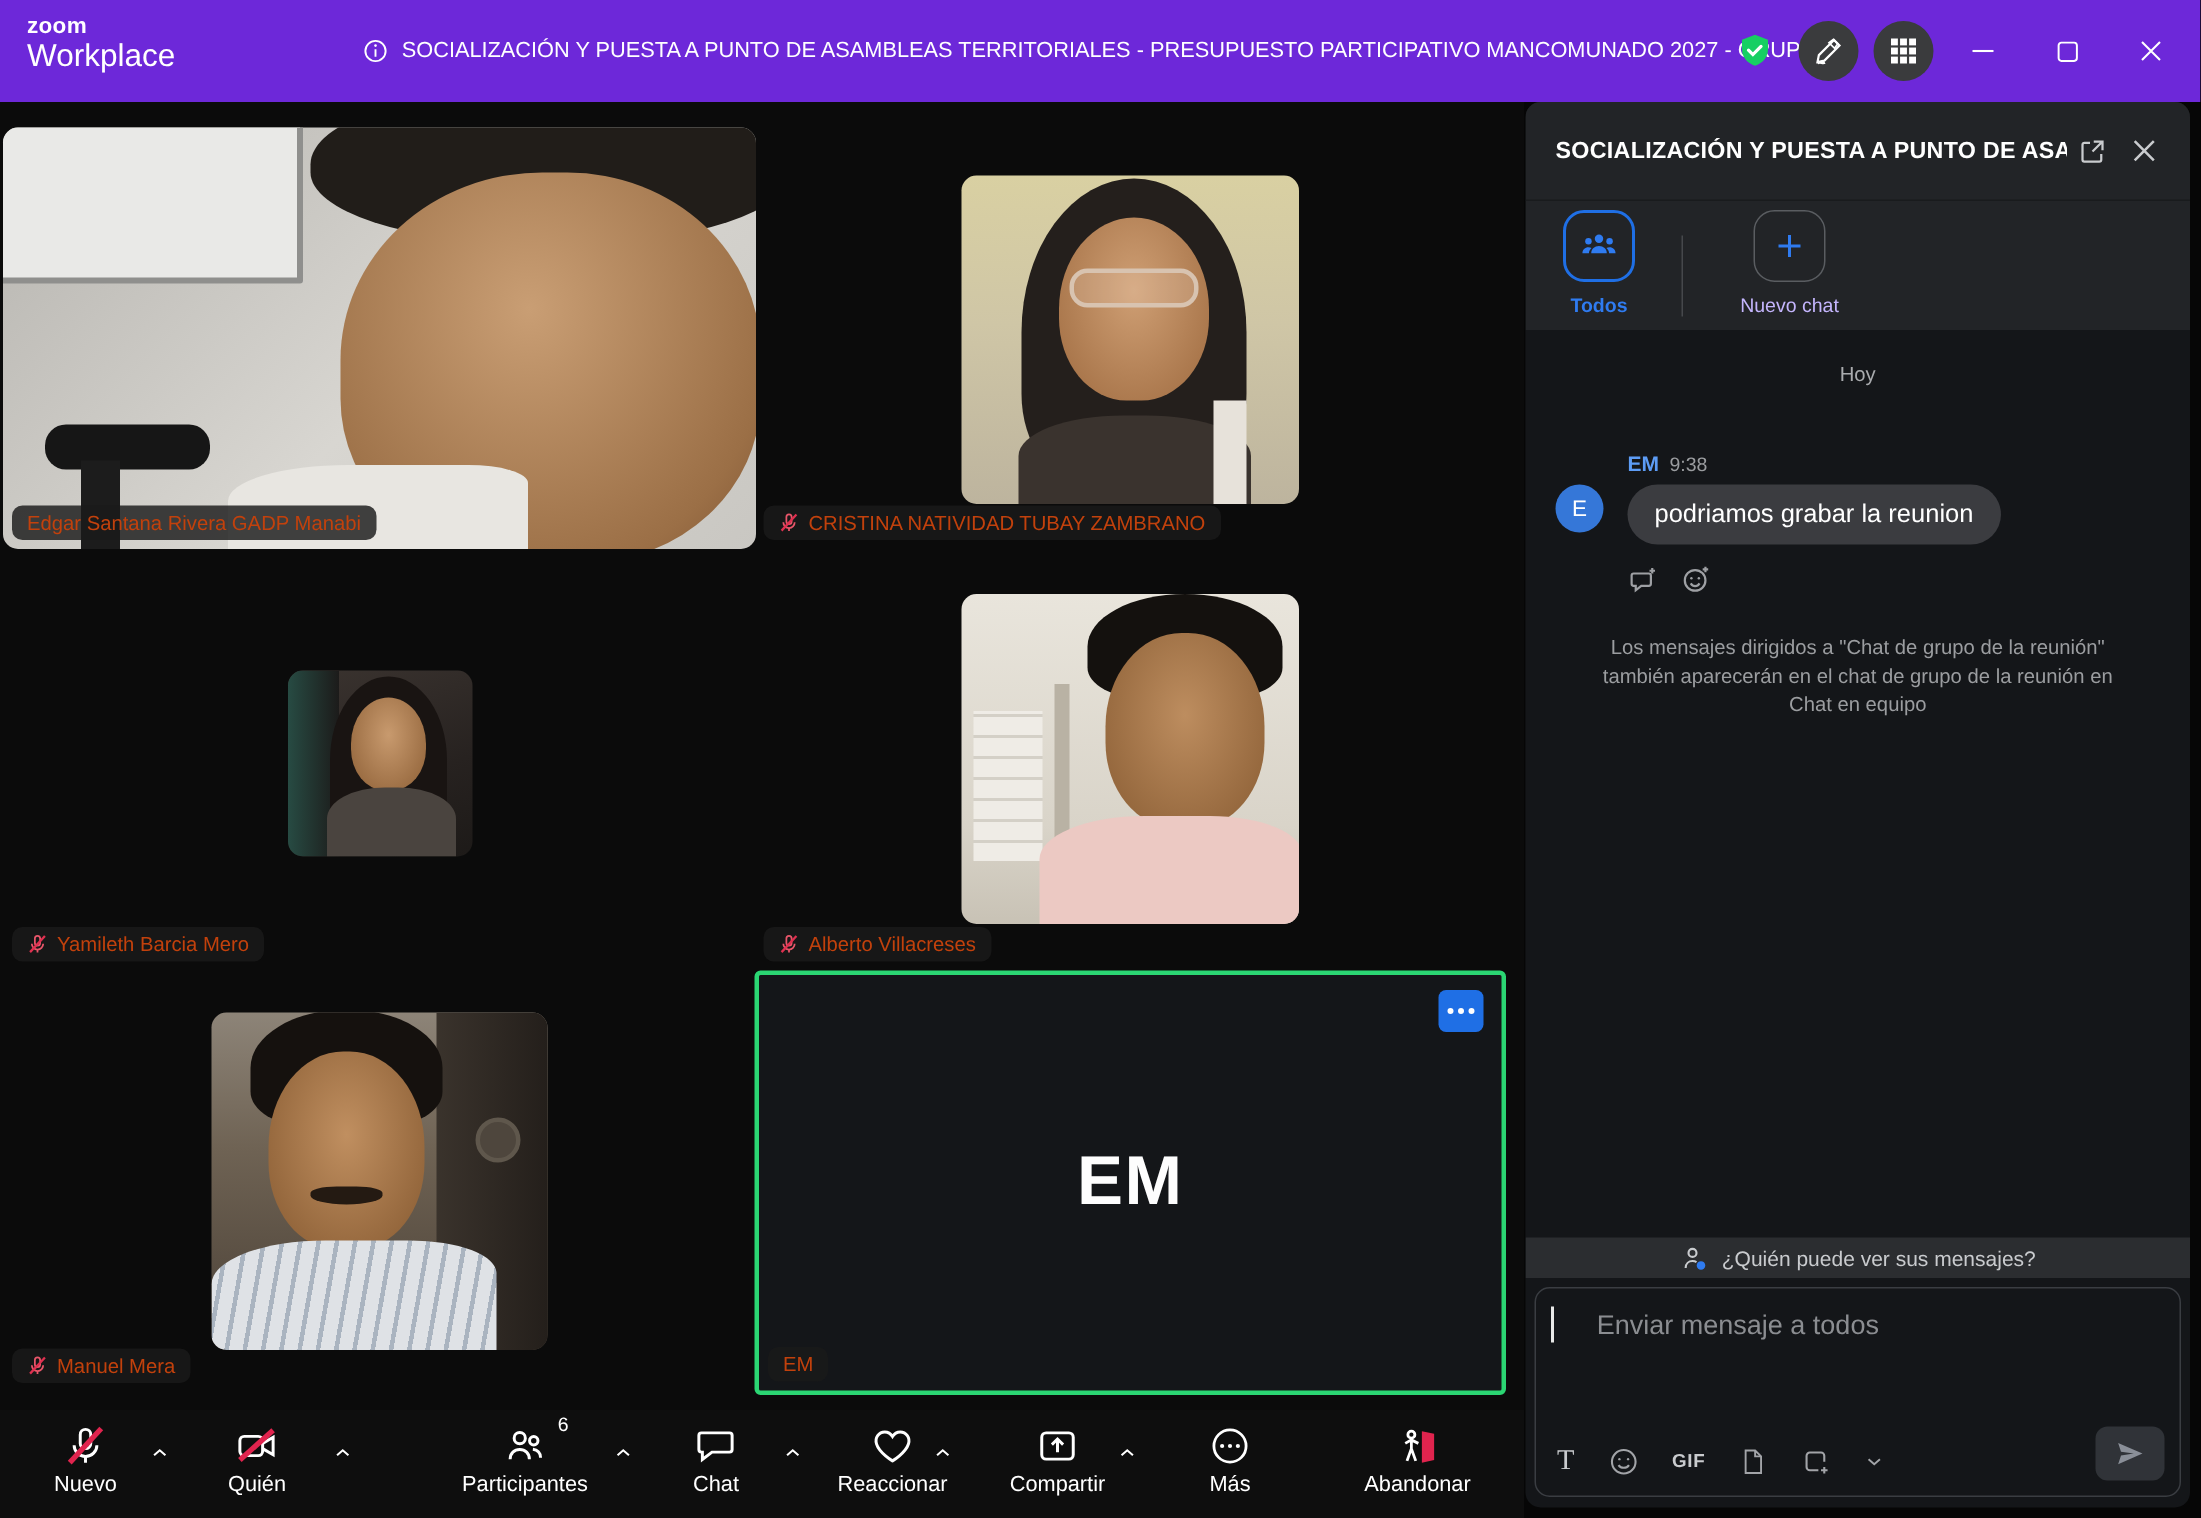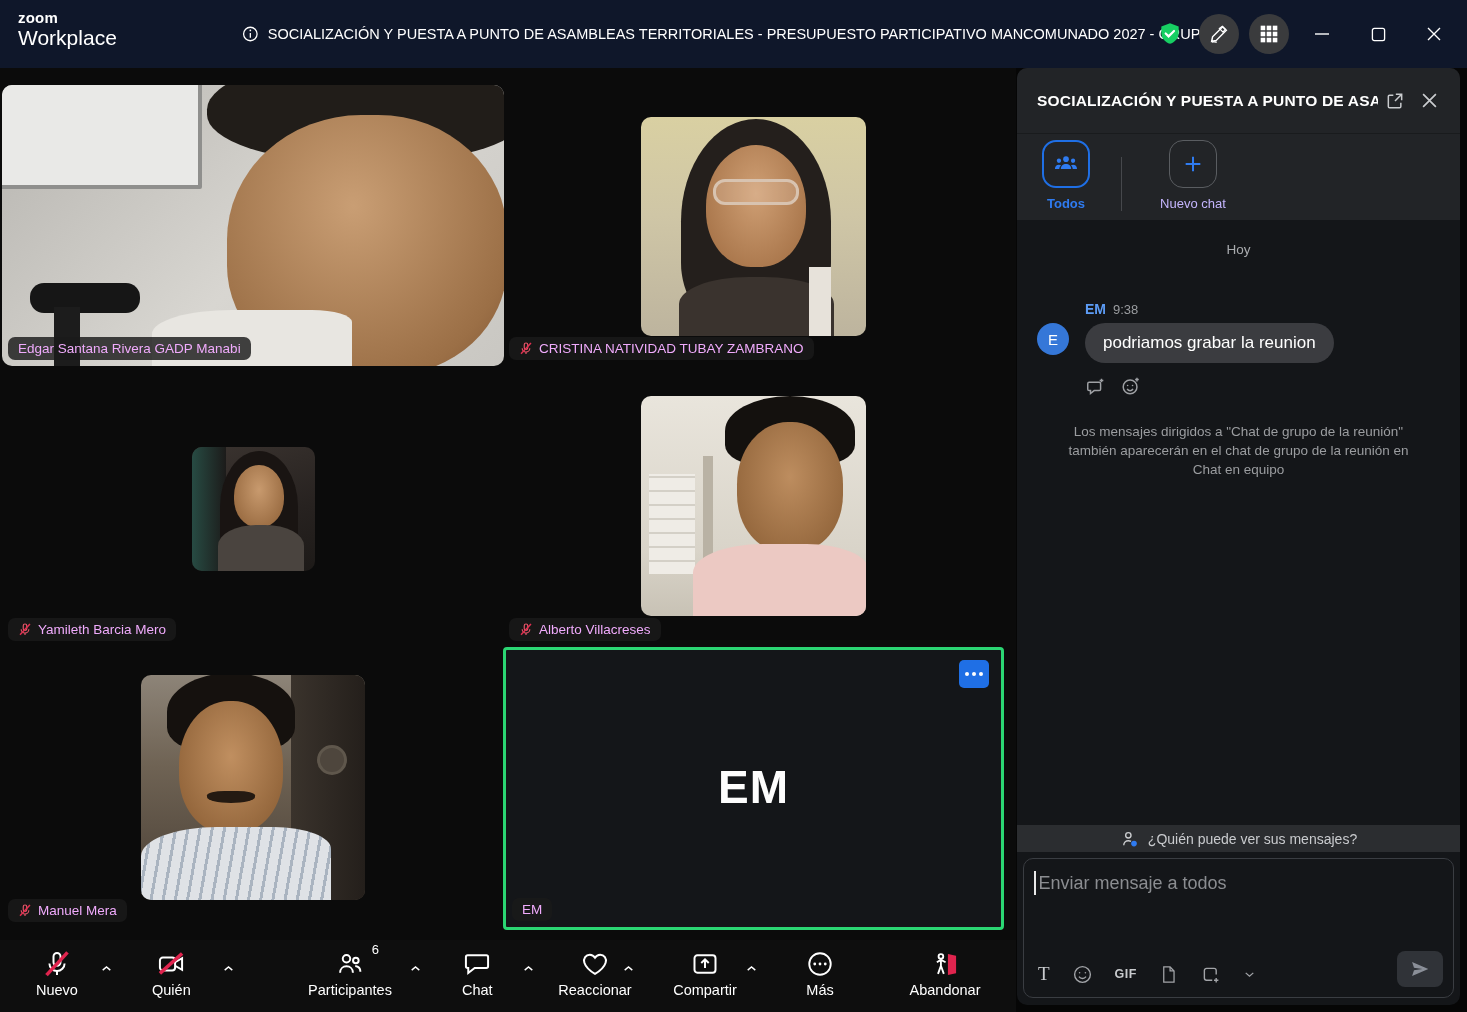--- a/index.html
+++ b/index.html
@@ -1,40 +1,40 @@
 <!DOCTYPE html>
 <html><head>
 <meta charset="utf-8">
 <style>
   * { box-sizing: border-box; margin: 0; padding: 0; }
   html,body { width:1467px; height:1012px; background:#000; overflow:hidden;
               font-family:"Liberation Sans", sans-serif; -webkit-font-smoothing:antialiased; }
   .app { position:relative; width:1467px; height:1012px; background:#060606; }
 
   
-  .titlebar { position:absolute; left:0; top:0; width:1467px; height:68px; background:#0f172a;
+  .titlebar { position:absolute; left:0; top:0; width:1467px; height:68px; background:#6d28d9;
               display:flex; align-items:center; }
   .logo { position:absolute; left:18px; top:10px; color:#fff; line-height:1; }
   .logo .z { font-size:15px; font-weight:700; letter-spacing:.2px; }
   .logo .w { font-size:21px; font-weight:500; margin-top:2px; }
   .mtitle { position:absolute; left:50%; top:0; height:68px; transform:translateX(-50%);
             display:flex; align-items:center; gap:9px; color:#fff; font-size:14.5px; white-space:nowrap; }
   .tb-right { position:absolute; right:10px; top:0; height:68px; display:flex; align-items:center; gap:10px; }
   .circ-btn { width:40px; height:40px; border-radius:50%; background:#3a3b3d; display:flex;
               align-items:center; justify-content:center; }
   .winctl { width:46px; height:46px; display:flex; align-items:center; justify-content:center; }
   svg { display:block; }
 
   
   .stage { position:absolute; left:0; top:68px; width:1016px; height:872px; background:#0b0b0b; }
   .cell { position:absolute; width:502px; height:281px; }
   .vid { position:absolute; overflow:hidden; border-radius:10px; }
   .name-tag { position:absolute; display:flex; align-items:center; gap:6px;
               background:rgba(26,26,26,.82); border-radius:7px; padding:4px 10px;
-              color:#f0abfc; font-size:13.5px; white-space:nowrap; z-index:5; }
+              color:#c2410c; font-size:13.5px; white-space:nowrap; z-index:5; }
   .em-tile { position:absolute; left:503px; top:579px; width:501px; height:283px; background:#141619;
              border:3px solid #2bd673; border-radius:4px; }
   .em-big { position:absolute; left:0; right:0; top:50%; transform:translateY(-54%);
             text-align:center; color:#fdfdfd; font-size:46px; font-weight:700; letter-spacing:1px; }
   .em-more { position:absolute; right:12px; top:10px; width:30px; height:28px; border-radius:5px;
              background:#1f6fe5; display:flex; align-items:center; justify-content:center; gap:3px; }
   .em-more i { width:4px; height:4px; border-radius:50%; background:#fff; }
 
   
   .p-hair, .p-face, .p-body, .scene-piece { position:absolute; }
@@ -79,21 +79,21 @@
             display:flex; align-items:center; justify-content:center; margin-right:16px; }
   .bubble { background:#3b3c40; color:#fff; font-size:17px; padding:10px 18px; border-radius:20px; }
   .msg-actions { display:flex; gap:13px; margin:12px 0 0 68px; }
   .notice { margin:26px auto 0 auto; width:360px; text-align:center; color:#9b9da0; font-size:13.5px; line-height:1.4; }
 
   .privacy { position:absolute; left:0; top:757px; width:100%; height:27px; background:#2b2d30;
              display:flex; align-items:center; justify-content:center; gap:8px; color:#c9cbce; font-size:14px; }
   .compose { position:absolute; left:6px; top:790px; width:431px; height:140px; border:1px solid #3a3d42;
              border-radius:10px; background:#141619; }
   .compose-input { position:absolute; left:10px; top:12px; right:24px; display:flex; align-items:center;
-                   font-size:18px; color:#8b8d91; }
+                   font-size:18px; color:#8b8d91;gap:26px; }
   .caret { width:1.5px; height:24px; background:#e8e8e8; margin-right:3px; animation:blink 1.1s steps(1) infinite; }
   @keyframes blink { 50% { opacity:0; } }
   .compose-icons { position:absolute; left:14px; bottom:12px; display:flex; align-items:center; gap:22px; color:#a2a4a8; }
   .gif { font-size:12.5px; font-weight:700; letter-spacing:.5px; color:#c9cbce; }
   .ticon { font-family:"Liberation Serif", serif; font-size:19px; color:#c9cbce; }
   .send { position:absolute; right:10px; bottom:10px; width:46px; height:36px; border-radius:8px;
           background:#303338; display:flex; align-items:center; justify-content:center; }
 </style>
 </head>
 <body>

